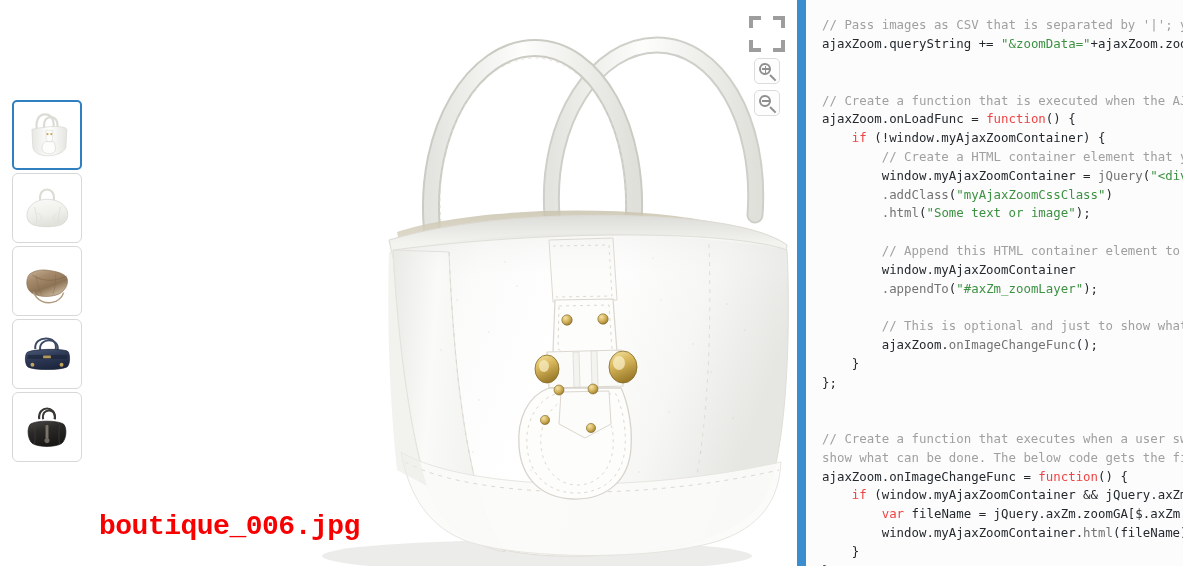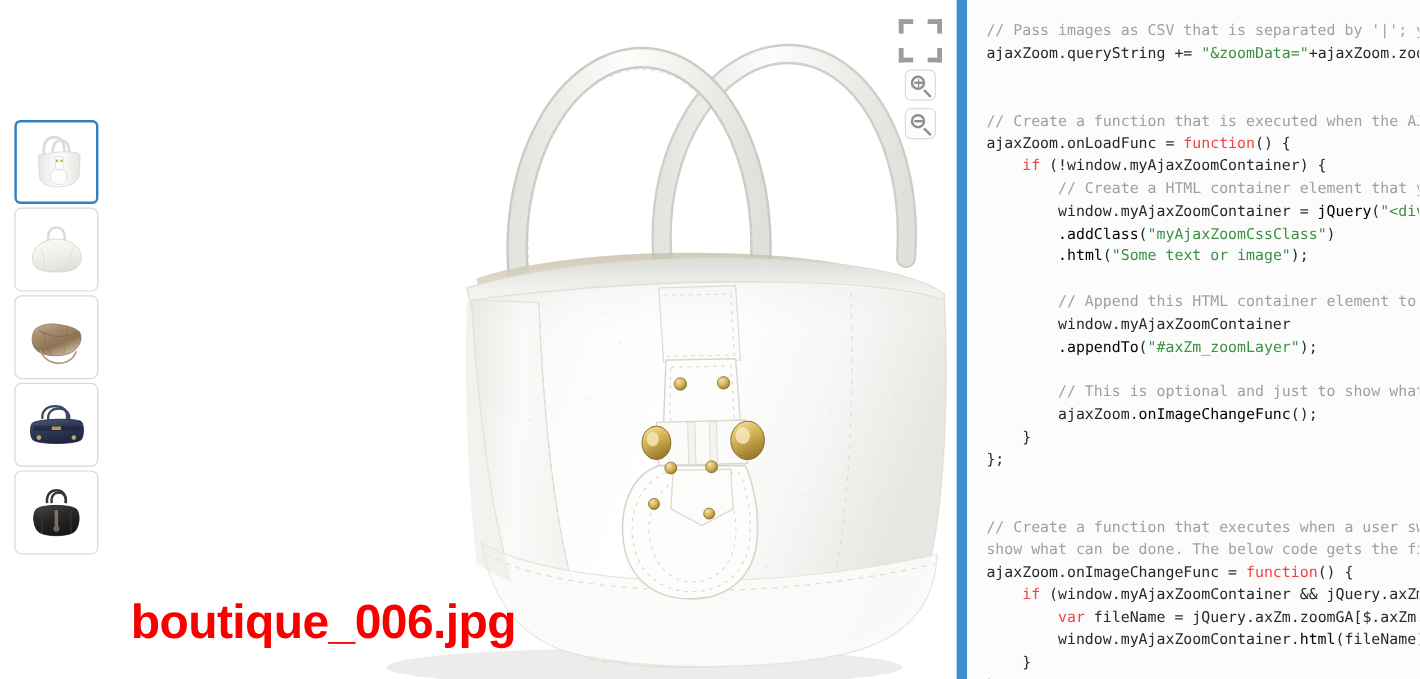--- a/index.html
+++ b/index.html
@@ -114,23 +114,23 @@
     width: 7px; height: 1.6px;
   }
   .ctrl-zoom .plus-v {
     left: 9.7px; top: 6.5px;
     width: 1.6px; height: 7px;
   }
 
   
   #filename-overlay {
     position: absolute;
-    left: 12px; bottom: 24px;
-    font-family: Liberation Sans, sans-serif;
-    font-size: 40px;
+    left: 2px; bottom: 24px;
+    font-family: Liberation Mono, monospace;
+    font-size: 28px;
     font-weight: bold;
     color: #f80000;
     letter-spacing: -0.5px;
     white-space: nowrap;
     z-index: 30;
   }
 
   
   #code-panel {
     position: absolute;
@@ -158,21 +158,21 @@
     font-family: "DejaVu Sans Mono", monospace;
     font-size: 12.4px;
     line-height: 18.8px;
     white-space: pre;
     color: #24292e;
   }
   .ln { display: block; height: 18.8px; white-space: pre; }
   .cm  { color: #a0a0a0; }
   .kw  { color: #ef4444; }
   .st  { color: #3d9142; }
-  .fn  { color: #000000; text-align: center; }
+  .fn  { color: #737373; text-align: center; }
   .pl  { color: #24292e; }
 </style>
 </head>
 <body>
 
 <div id="app">
 
   <div id="thumb-rail">
       <div class="thumb selected" style="top: 100px;">
         <div class="tshot"><svg viewBox="0 0 70 70" width="100%" height="100%">

